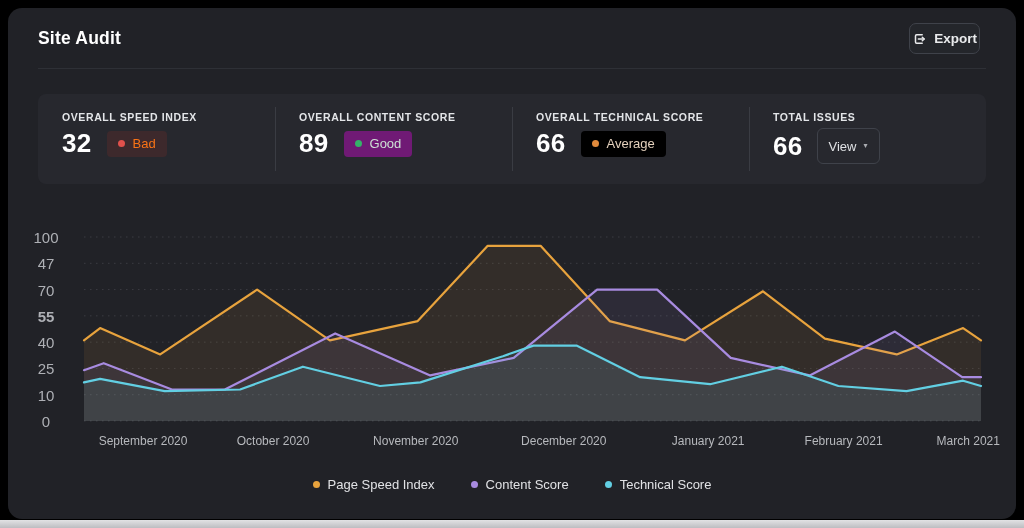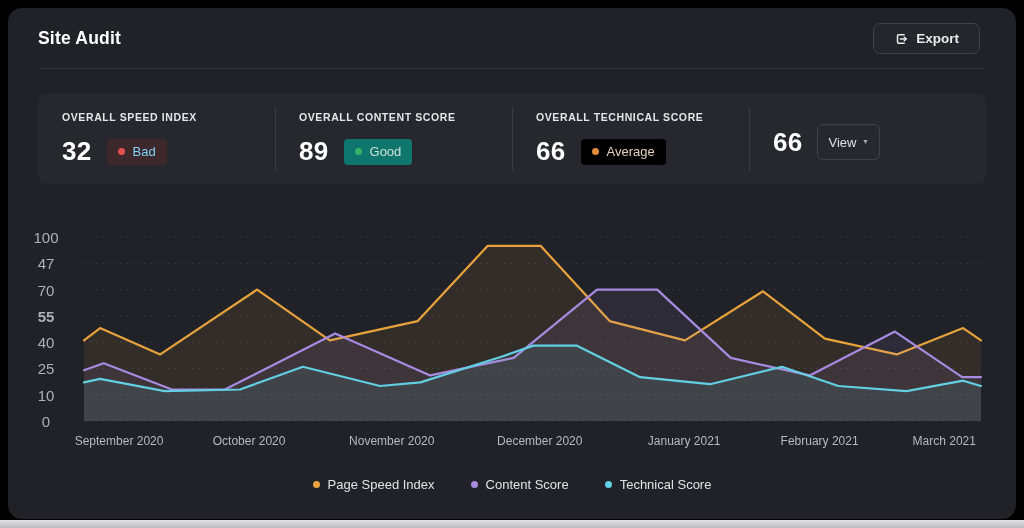--- a/index.html
+++ b/index.html
@@ -6,51 +6,51 @@
   html,body { width:1024px; height:528px; background:#000; overflow:hidden;
               font-family:"Liberation Sans", sans-serif; }
   .bottom-strip { position:absolute; left:0; bottom:0; width:1024px; height:8px;
                   background:linear-gradient(#e2e2e4,#bdbdc1); }
   .card { position:absolute; left:8px; top:8px; width:1008px; height:511px;
           background:#212227; border-radius:14px; }
 
   
   .hdr-title { position:absolute; left:30px; top:20px; font-size:17.5px; font-weight:bold;
                color:#ffffff; letter-spacing:.2px; }
-  .export-btn { position:absolute; right:36px; top:15px; height:31px; padding:0 20px;
+  .export-btn { position:absolute; right:36px; top:15px; height:31px; padding:0 2px;
                 display:flex; align-items:center; gap:8px; background:#24262b;
                 border:1px solid #3f424a; border-radius:7px; color:#e9eaec;
                 font-size:13.5px; font-weight:600; cursor:pointer; }
   .hdr-divider { position:absolute; left:30px; top:60px; width:948px; height:1px;
                  background:#2e3036; }
 
   
   .stats { position:absolute; left:30px; top:86px; width:948px; height:90px;
            background:#27282e; border-radius:8px; display:grid;
            grid-template-columns:repeat(4,1fr); }
   .stat { position:relative; padding:17px 10px 0 24px; }
   .stat + .stat::before { content:""; position:absolute; left:0; top:13px; bottom:13px;
                           width:1px; background:#3a3c43; }
   .stat-label { font-size:10.5px; font-weight:700; color:#e3e5e8; letter-spacing:.6px; }
-  .stat-row { margin-top:13px; display:flex; align-items:center; }
+  .stat-row { margin-top:5px; display:flex; align-items:center; }
   .stat-value { font-size:26px; font-weight:700; color:#ffffff; letter-spacing:.3px; }
   .badge { margin-left:15px; display:inline-flex; align-items:center; gap:8px;
            height:26px; padding:0 11px; border-radius:4px; font-size:13px; }
   .dot { width:7px; height:7px; border-radius:50%; display:inline-block; }
   .view-btn { margin-left:14px; display:inline-flex; align-items:center; gap:7px;
               height:36px; padding:14px 11px; background:transparent; border:1px solid #3f424a;
               border-radius:6px; color:#dfe1e4; font-size:13px; cursor:pointer; }
   .view-caret { font-size:8px; color:#aaacb1; line-height:1; }
 
   
   .y-axis { position:absolute; left:20px; top:229px; width:36px; height:184px; }
   .y-tick { position:absolute; width:100%; text-align:center; font-size:15px; color:#aeb0b5; }
   .plot { position:absolute; left:76px; top:229px; width:897px; height:184px; }
   .plot svg { overflow:visible; display:block; }
-  .x-axis { position:absolute; left:68px; top:426px; width:897px; height:16px; }
+  .x-axis { position:absolute; left:92px; top:426px; width:897px; height:16px; }
   .x-tick { position:absolute; transform:translateX(-50%); white-space:nowrap;
             font-size:12px; color:#b7b9bd; }
   .legend { position:absolute; left:0; top:469px; width:100%; display:flex;
             justify-content:center; gap:36px; }
   .legend-item { display:flex; align-items:center; gap:8px; font-size:13px;
                  color:#e1e2e5; cursor:pointer; }
 </style>
 </head>
 <body>
 
@@ -70,50 +70,51 @@
   </button>
 
   <div class="hdr-divider"></div>
 
   <section class="stats">
 
     <div class="stat">
       <div class="stat-label">OVERALL SPEED INDEX</div>
       <div class="stat-row">
         <span class="stat-value">32</span>
-        <span class="badge" style="background: rgb(61, 41, 44); color: #7dd3fc;">
+        <span class="badge" style="background: rgb(61, 41, 44); color: #f97316;">
           <span class="dot" style="background: rgb(225, 81, 76);"></span>
           <span>Bad</span>
         </span>
       </div>
     </div>
 
     <div class="stat">
       <div class="stat-label">OVERALL CONTENT SCORE</div>
       <div class="stat-row">
         <span class="stat-value">89</span>
-        <span class="badge" style="background: #0f766e; color: rgb(205, 224, 212); text-align: center;">
+        <span class="badge" style="background: #701a75; color: rgb(205, 224, 212); text-align: center;">
           <span class="dot" style="background: rgb(52, 179, 104);"></span>
           <span>Good</span>
         </span>
       </div>
     </div>
 
     <div class="stat">
       <div class="stat-label">OVERALL TECHNICAL SCORE</div>
       <div class="stat-row">
         <span class="stat-value">66</span>
         <span class="badge" style="background: #000000; color: rgb(228, 209, 189);">
           <span class="dot" style="background: rgb(224, 138, 60);"></span>
           <span>Average</span>
         </span>
       </div>
     </div>
 
     <div class="stat">
+      <div class="stat-label">TOTAL ISSUES</div>
       <div class="stat-row">
         <span class="stat-value">66</span>
         <button class="view-btn">
           <span>View</span>
           <span class="view-caret">▾</span>
         </button>
       </div>
     </div>
 
   </section>

